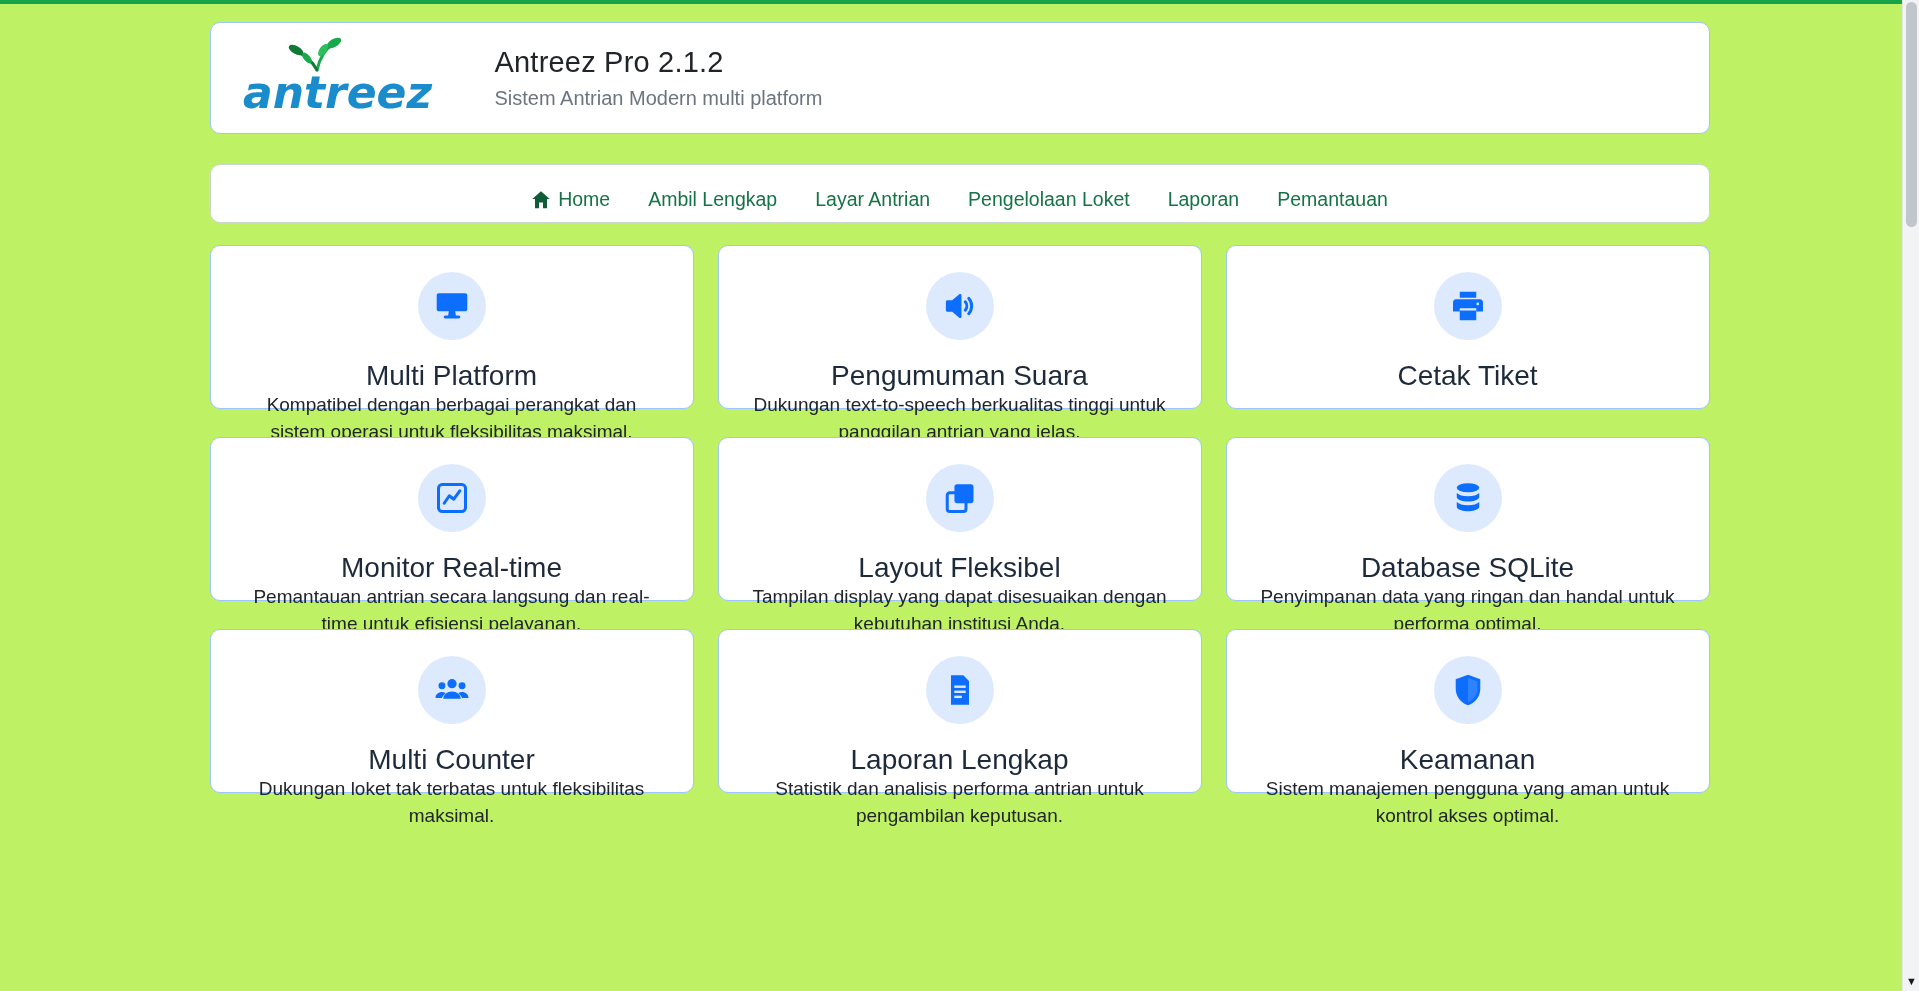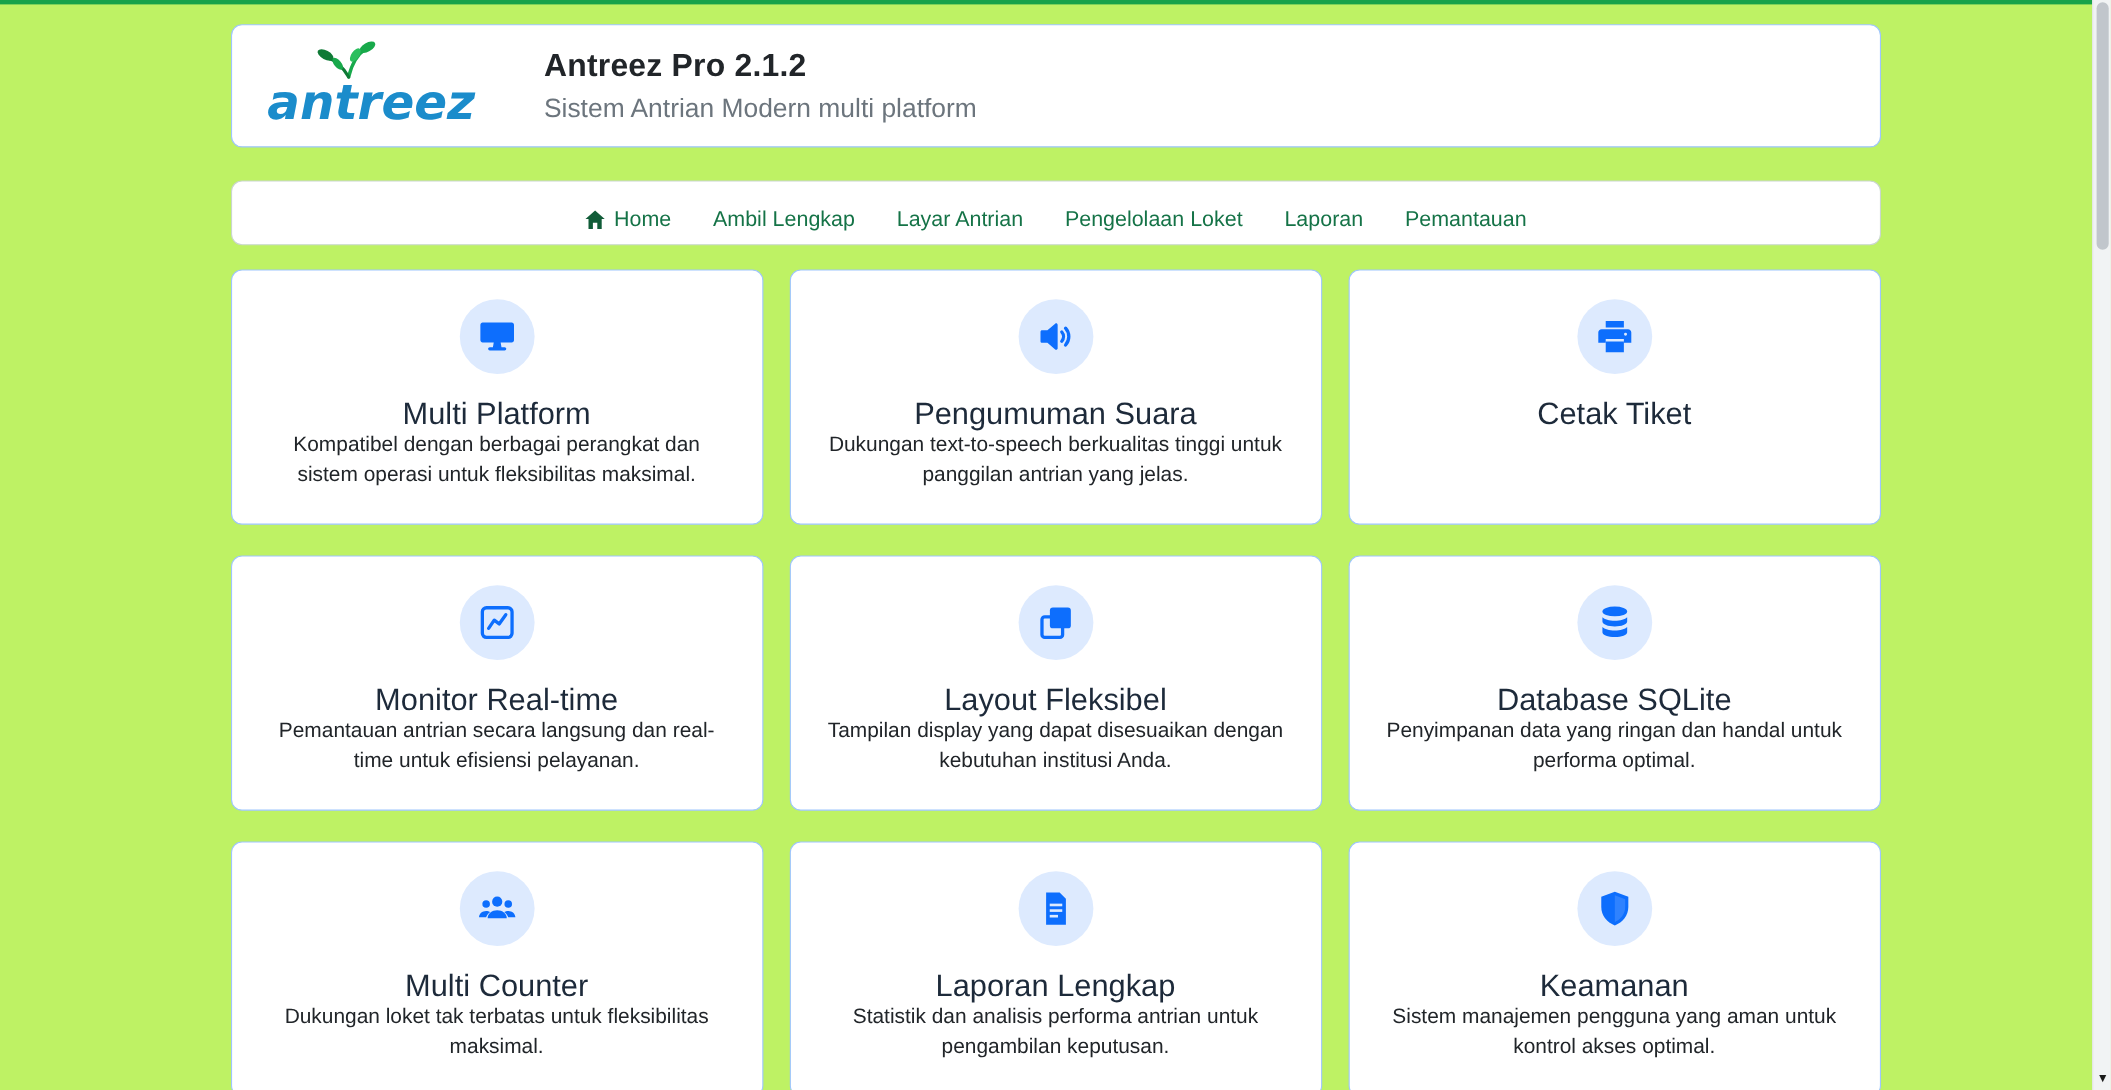--- a/index.html
+++ b/index.html
@@ -38,26 +38,26 @@
     background: #fff;
   }
   .logo-wrap {
     width: 220px;
     display: flex;
     align-items: center;
   }
   .header-text { margin-left: 36px; }
   .header-title {
     font-size: 29px;
-    font-weight: 700;
+    font-weight: 400;
     color: #212529;
     letter-spacing: 0.2px;
   }
   .header-subtitle {
-    font-size: 24px;
+    font-size: 20px;
     color: #6c757d;
     margin-top: 8px;
   }
   
   .nav-card {
     margin-top: 30px;
     border: 1px solid #c9d6cd;
     border-radius: 10px;
     height: 59px;
     display: flex;
@@ -87,21 +87,21 @@
     margin-top: 22px;
     display: grid;
     grid-template-columns: repeat(3, 1fr);
     column-gap: 24px;
     row-gap: 28px;
   }
   .feature-card {
     border: 1px solid #9ec5fe;
     border-radius: 10px;
     background: #fff;
-    height: 232px;
+    height: 164px;
     padding: 26px 30px;
     text-align: center;
     display: flex;
     flex-direction: column;
     align-items: center;
   }
   .icon-circle {
     width: 68px;
     height: 68px;
     border-radius: 50%;

